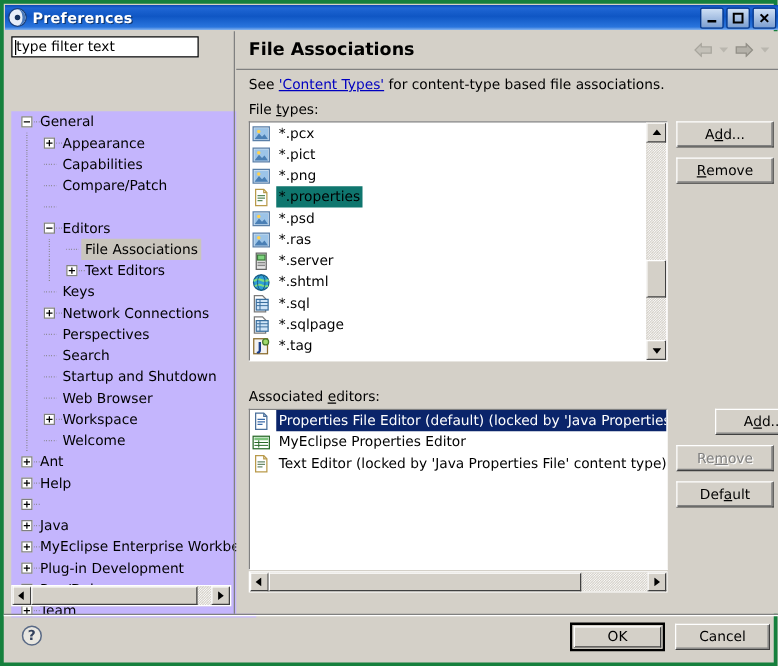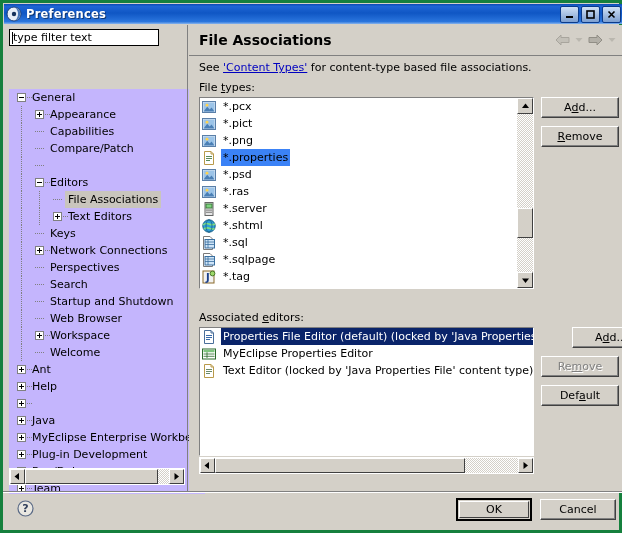--- a/index.html
+++ b/index.html
@@ -75,21 +75,21 @@
   .lbl{position:absolute;font-size:11px;}
   .u{text-decoration:underline;}
 
   .listbox{position:absolute;background:#fff;border:1px solid #808080;
     border-right-color:#fff;border-bottom-color:#fff;box-sizing:border-box;overflow:hidden;}
   .listbox .inner{position:absolute;left:0;top:0;right:0;bottom:0;overflow:hidden;}
   .lrow{height:17px;line-height:17px;white-space:nowrap;display:flex;align-items:flex-end;
     padding-left:1px;font-size:11px;}
   .lrow .ico{width:16px;height:16px;margin-right:4px;flex:0 0 auto;}
   .lrow .ico svg{display:block;}
-  .lrow.sel-gray .txt{background:#3b82f6;}
+  .lrow.sel-gray .txt{background:#0f766e;}
   .lrow.sel-blue .txt{background:#0a246a;color:#fff;}
   .lrow .txt{padding:0 2px;}
 
   
   .vsb{position:absolute;width:16px;background:#d4d0c8;}
   .vsb .vtrack{position:absolute;left:0;top:0;right:0;bottom:0;
     background-image:
       linear-gradient(45deg,#fff 25%,transparent 25%,transparent 75%,#fff 75%),
       linear-gradient(45deg,#fff 25%,transparent 25%,transparent 75%,#fff 75%);
     background-size:2px 2px;background-position:0 0,1px 1px;background-color:#d4d0c8;}

